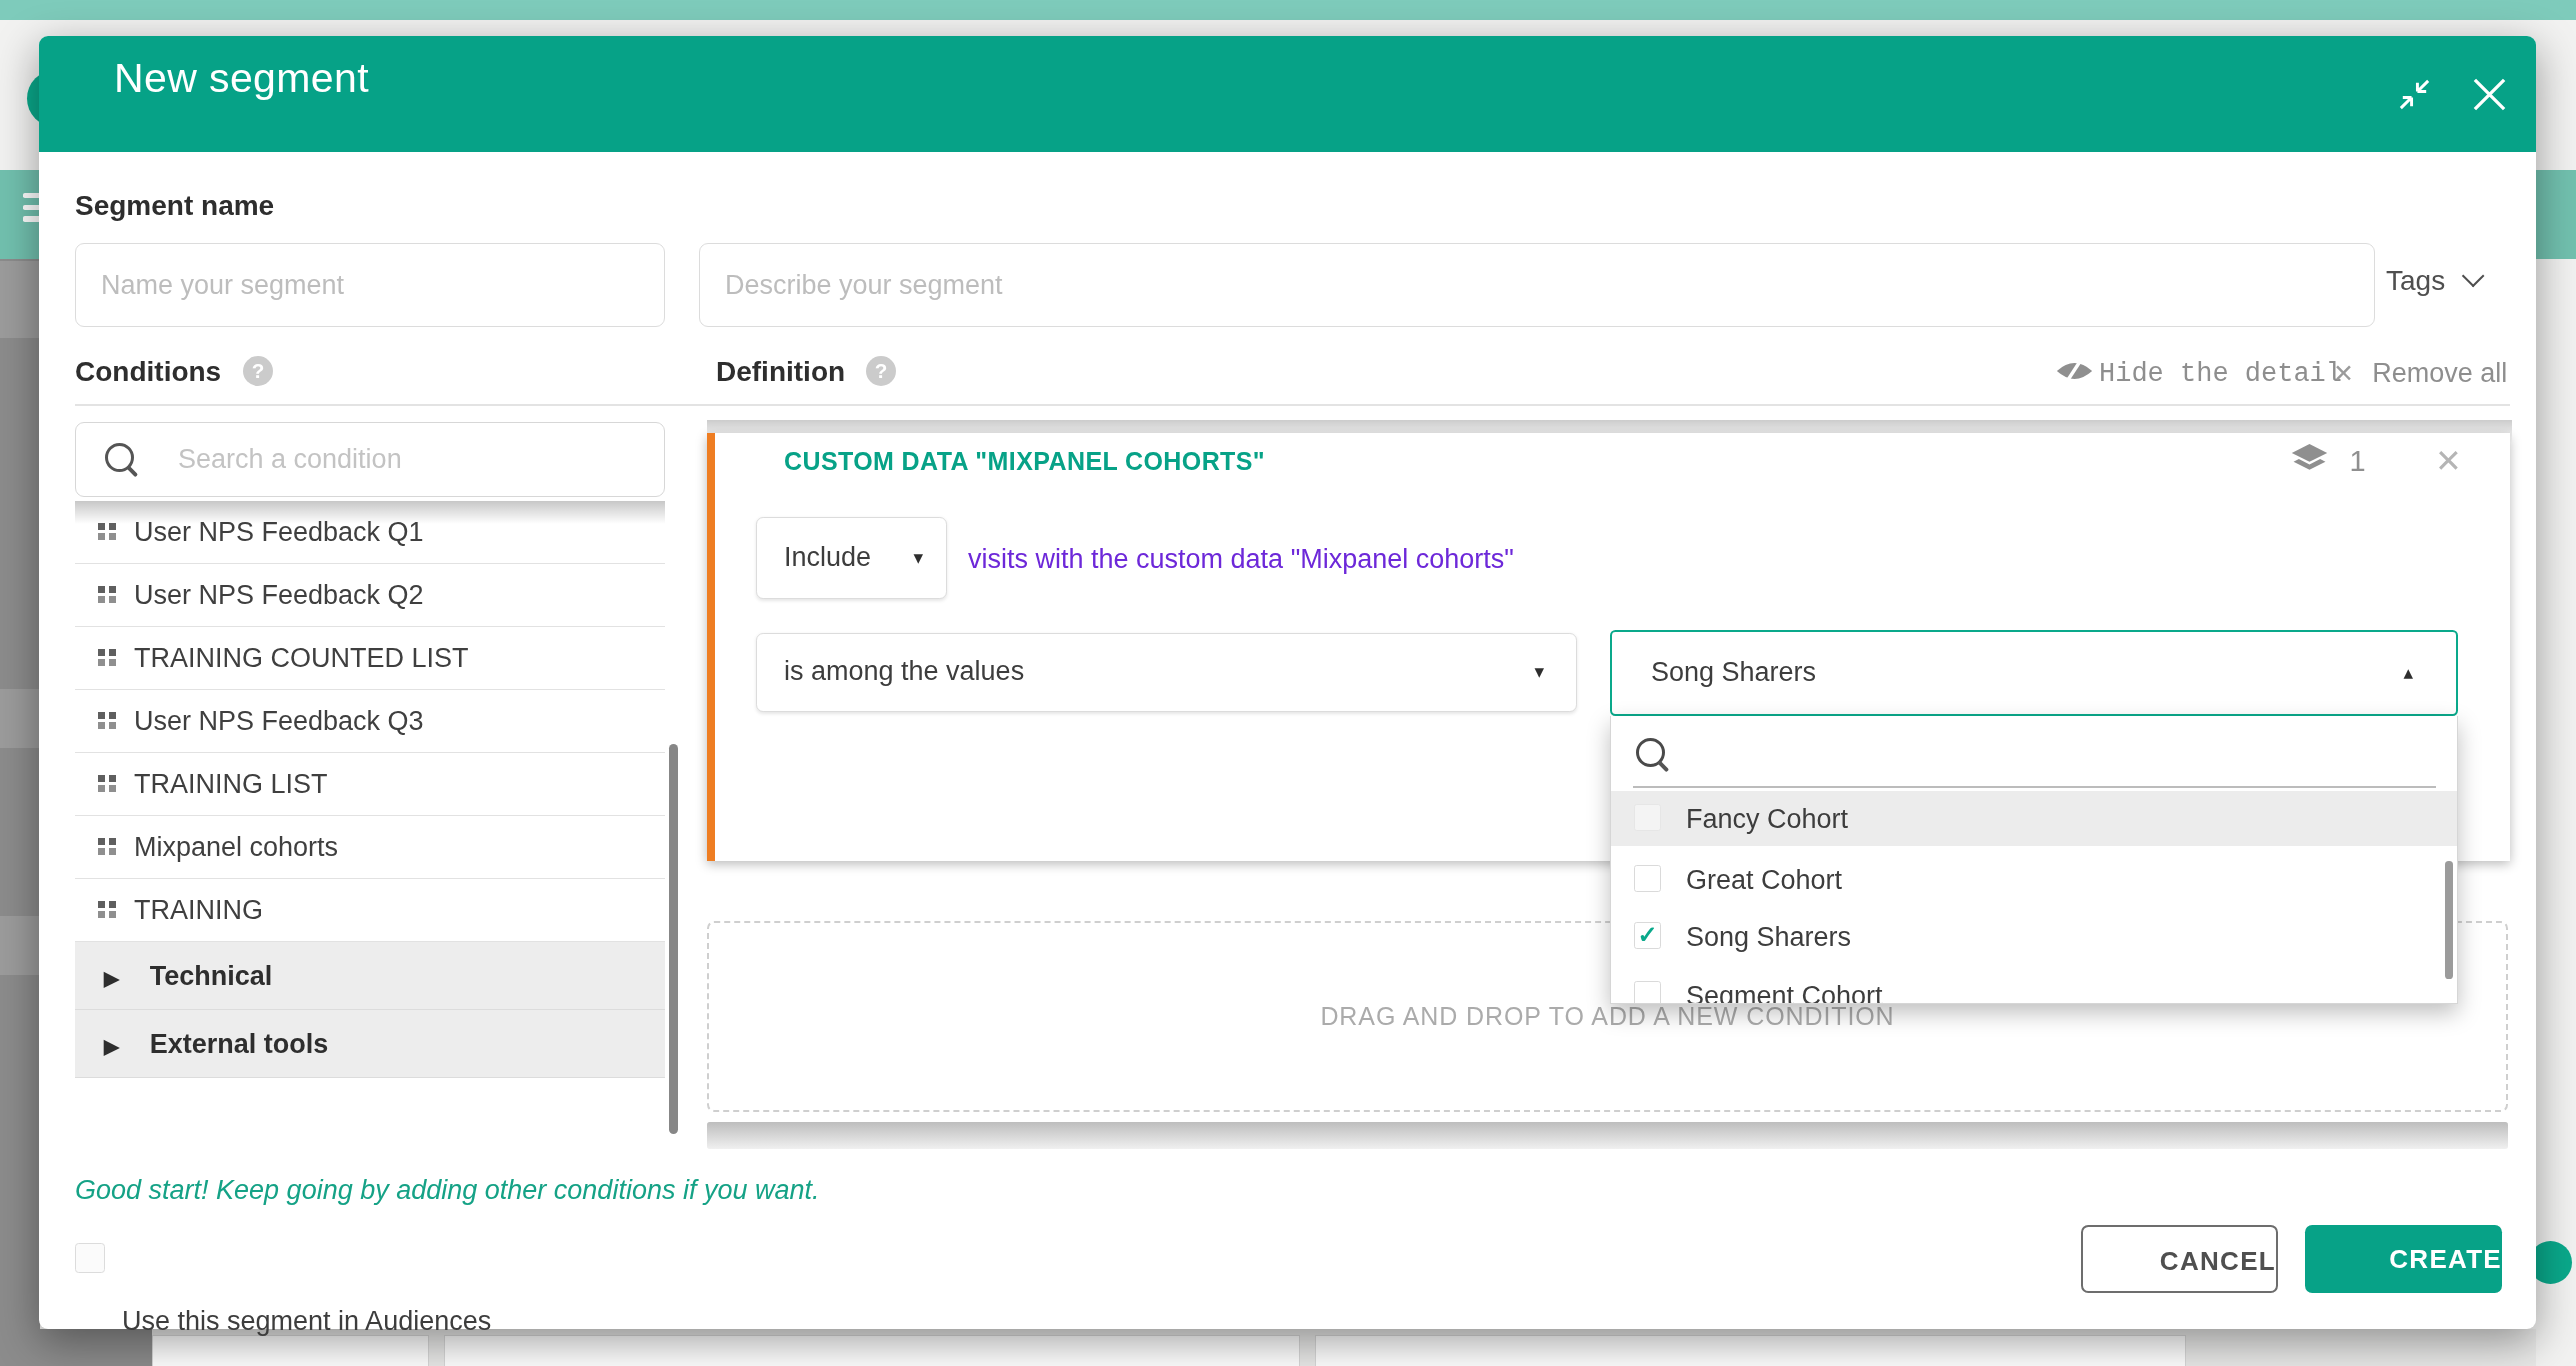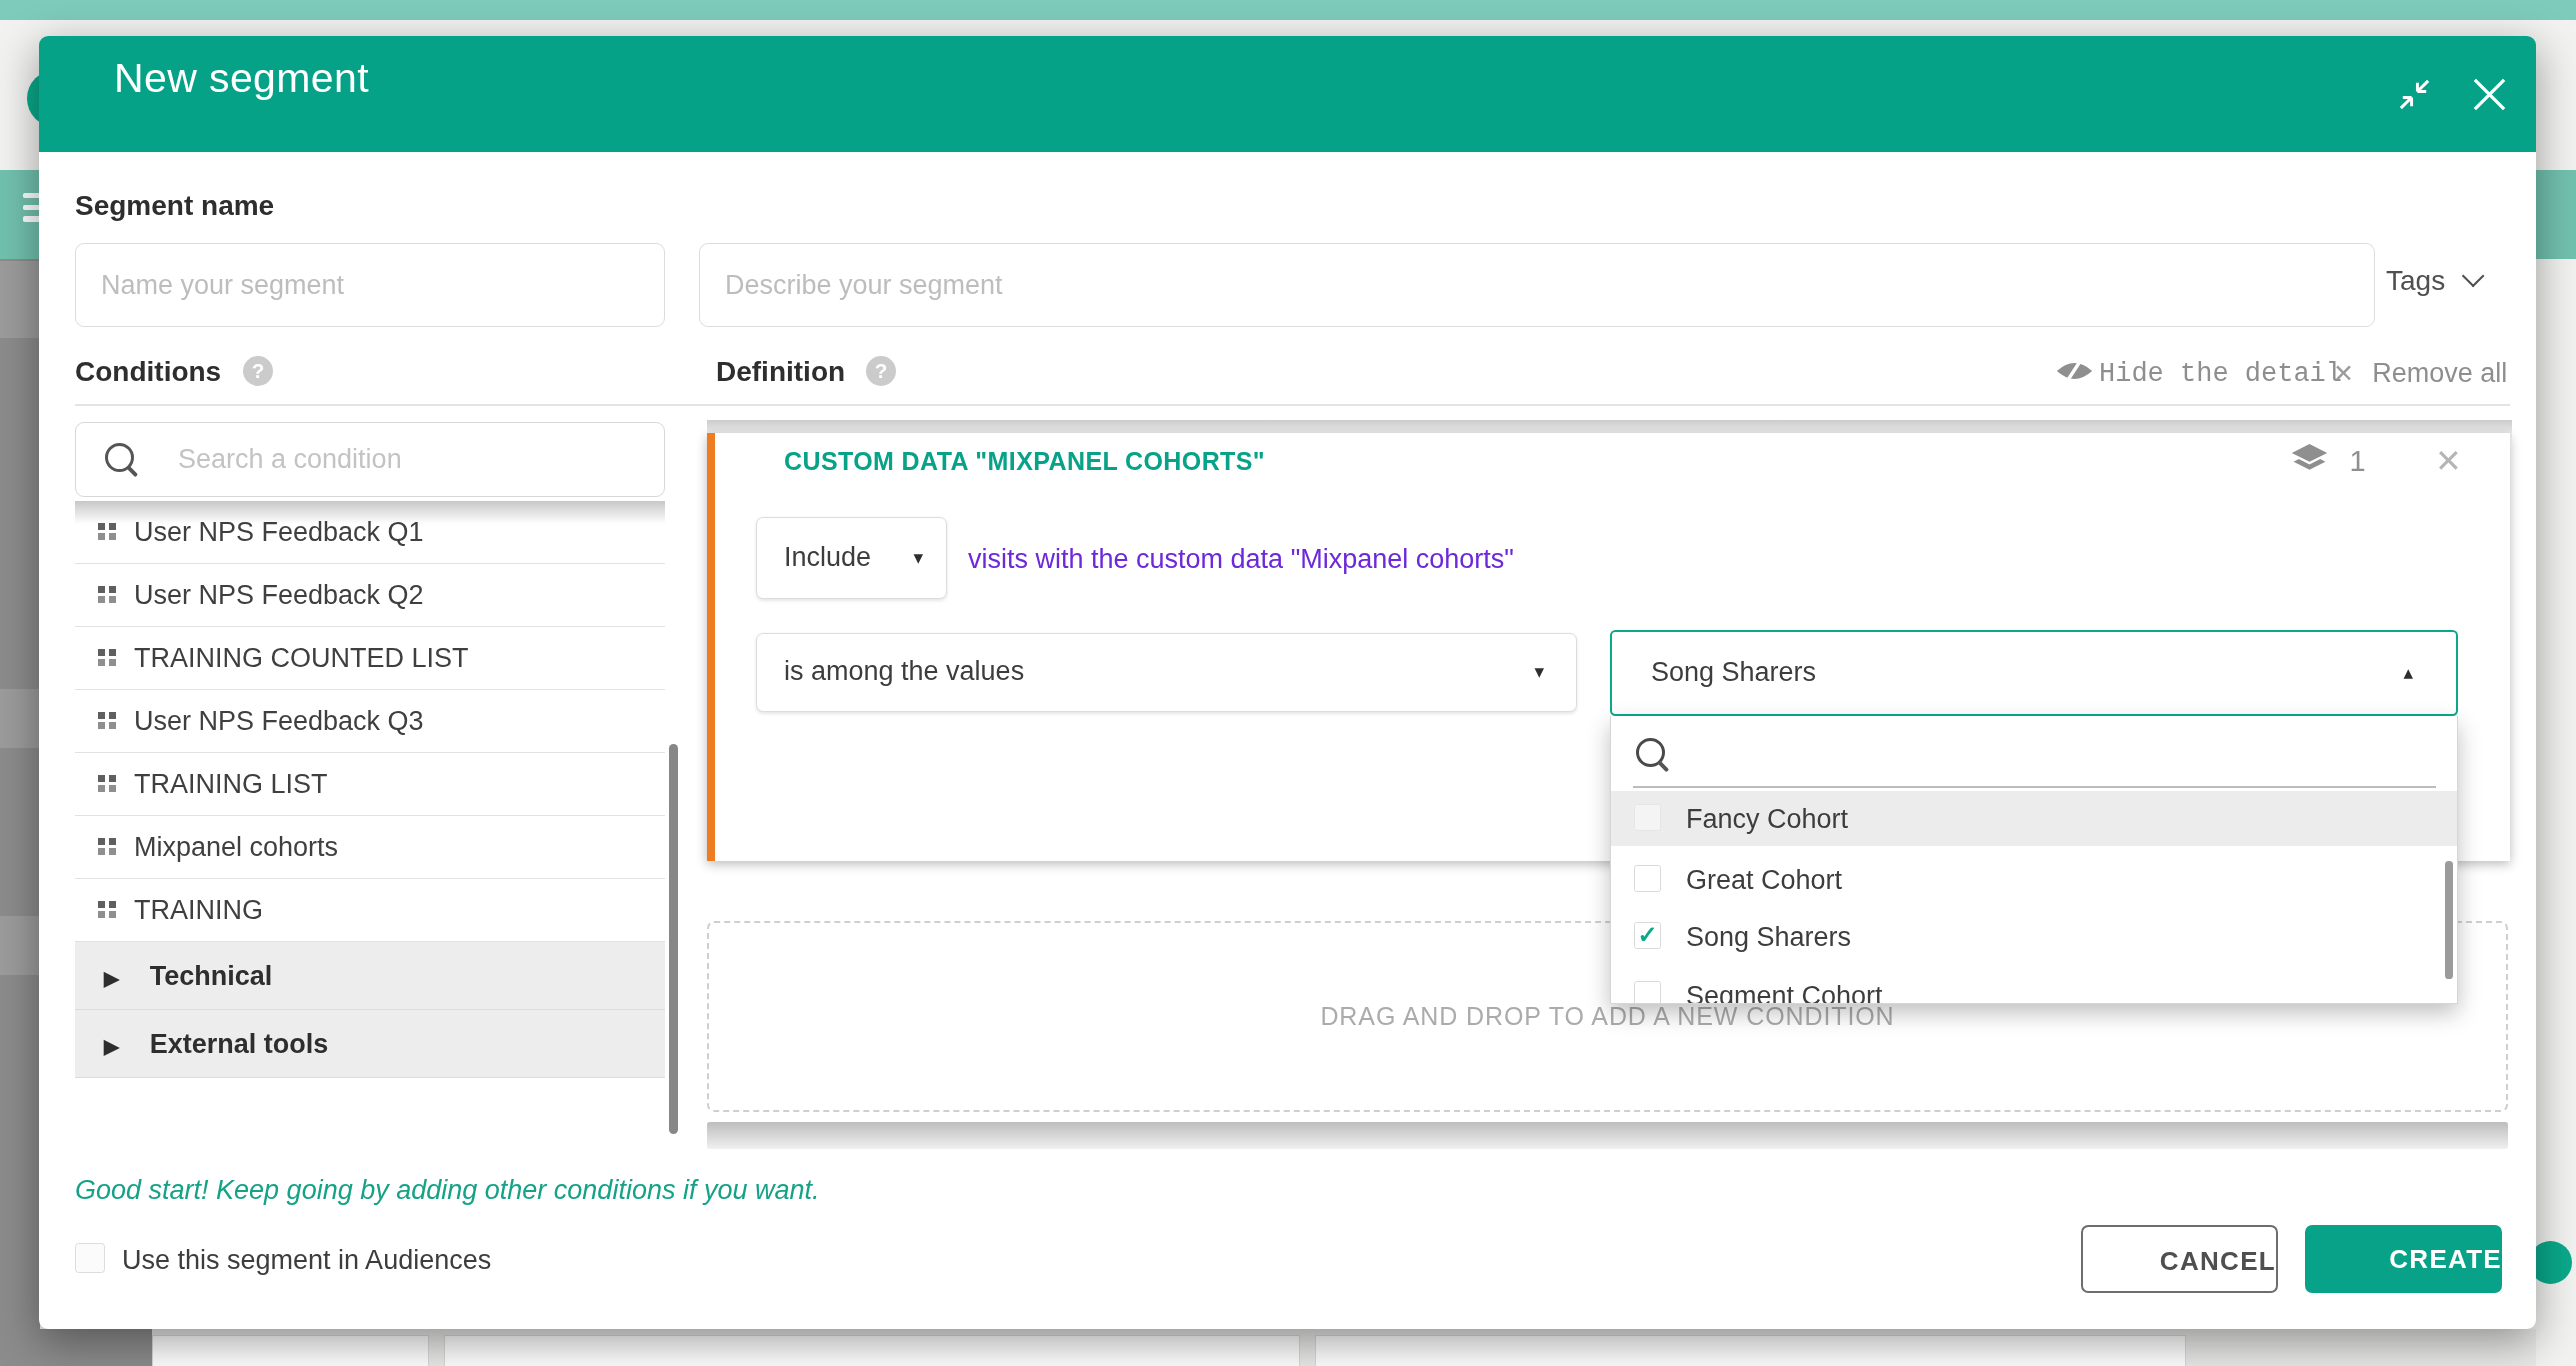--- a/index.html
+++ b/index.html
@@ -105,21 +105,21 @@
   .dashed{position:absolute;border:2.7px dashed #cfcfcf;border-radius:7.2px;box-sizing:border-box;
           display:flex;align-items:center;justify-content:center;
           font-size:25px;color:#ababab;letter-spacing:0.9px;}
   .h-scroll{left:707px;top:1122px;width:1801px;height:27px;border-radius:2.7px;cursor:pointer;
             background:linear-gradient(#bdbdbd,#f0f0f0);}
 
   
   .hint{left:75px;top:1175px;font-size:27px;font-style:italic;color:#15a286;}
   .aud-cbx{left:75px;top:1243px;width:30px;height:30px;border:1.8px solid #dcdcdc;border-radius:3.6px;
            background:#fbfbfb;box-sizing:border-box;cursor:pointer;}
-  .aud-label{left:122px;top:1245px;font-size:27px;color:#3d3d3d;}
+  .aud-label{left:122px;top:1306px;font-size:27px;color:#3d3d3d;}
   .btn{position:absolute;top:1225px;height:68px;border-radius:7.2px;font-size:26px;font-weight:700;
        letter-spacing:1.3px;text-align:right;line-height:68px;cursor:pointer;box-sizing:border-box;}
   .btn-cancel{left:2081px;width:197px;background:#ffffff;border:2.7px solid #6d6d6d;color:#4f4f4f;}
   .btn-create{left:2305px;width:197px;background:#07a287;color:#ffffff;}
 </style>
 </head>
 <body>
 
 <div id="screen">
 

